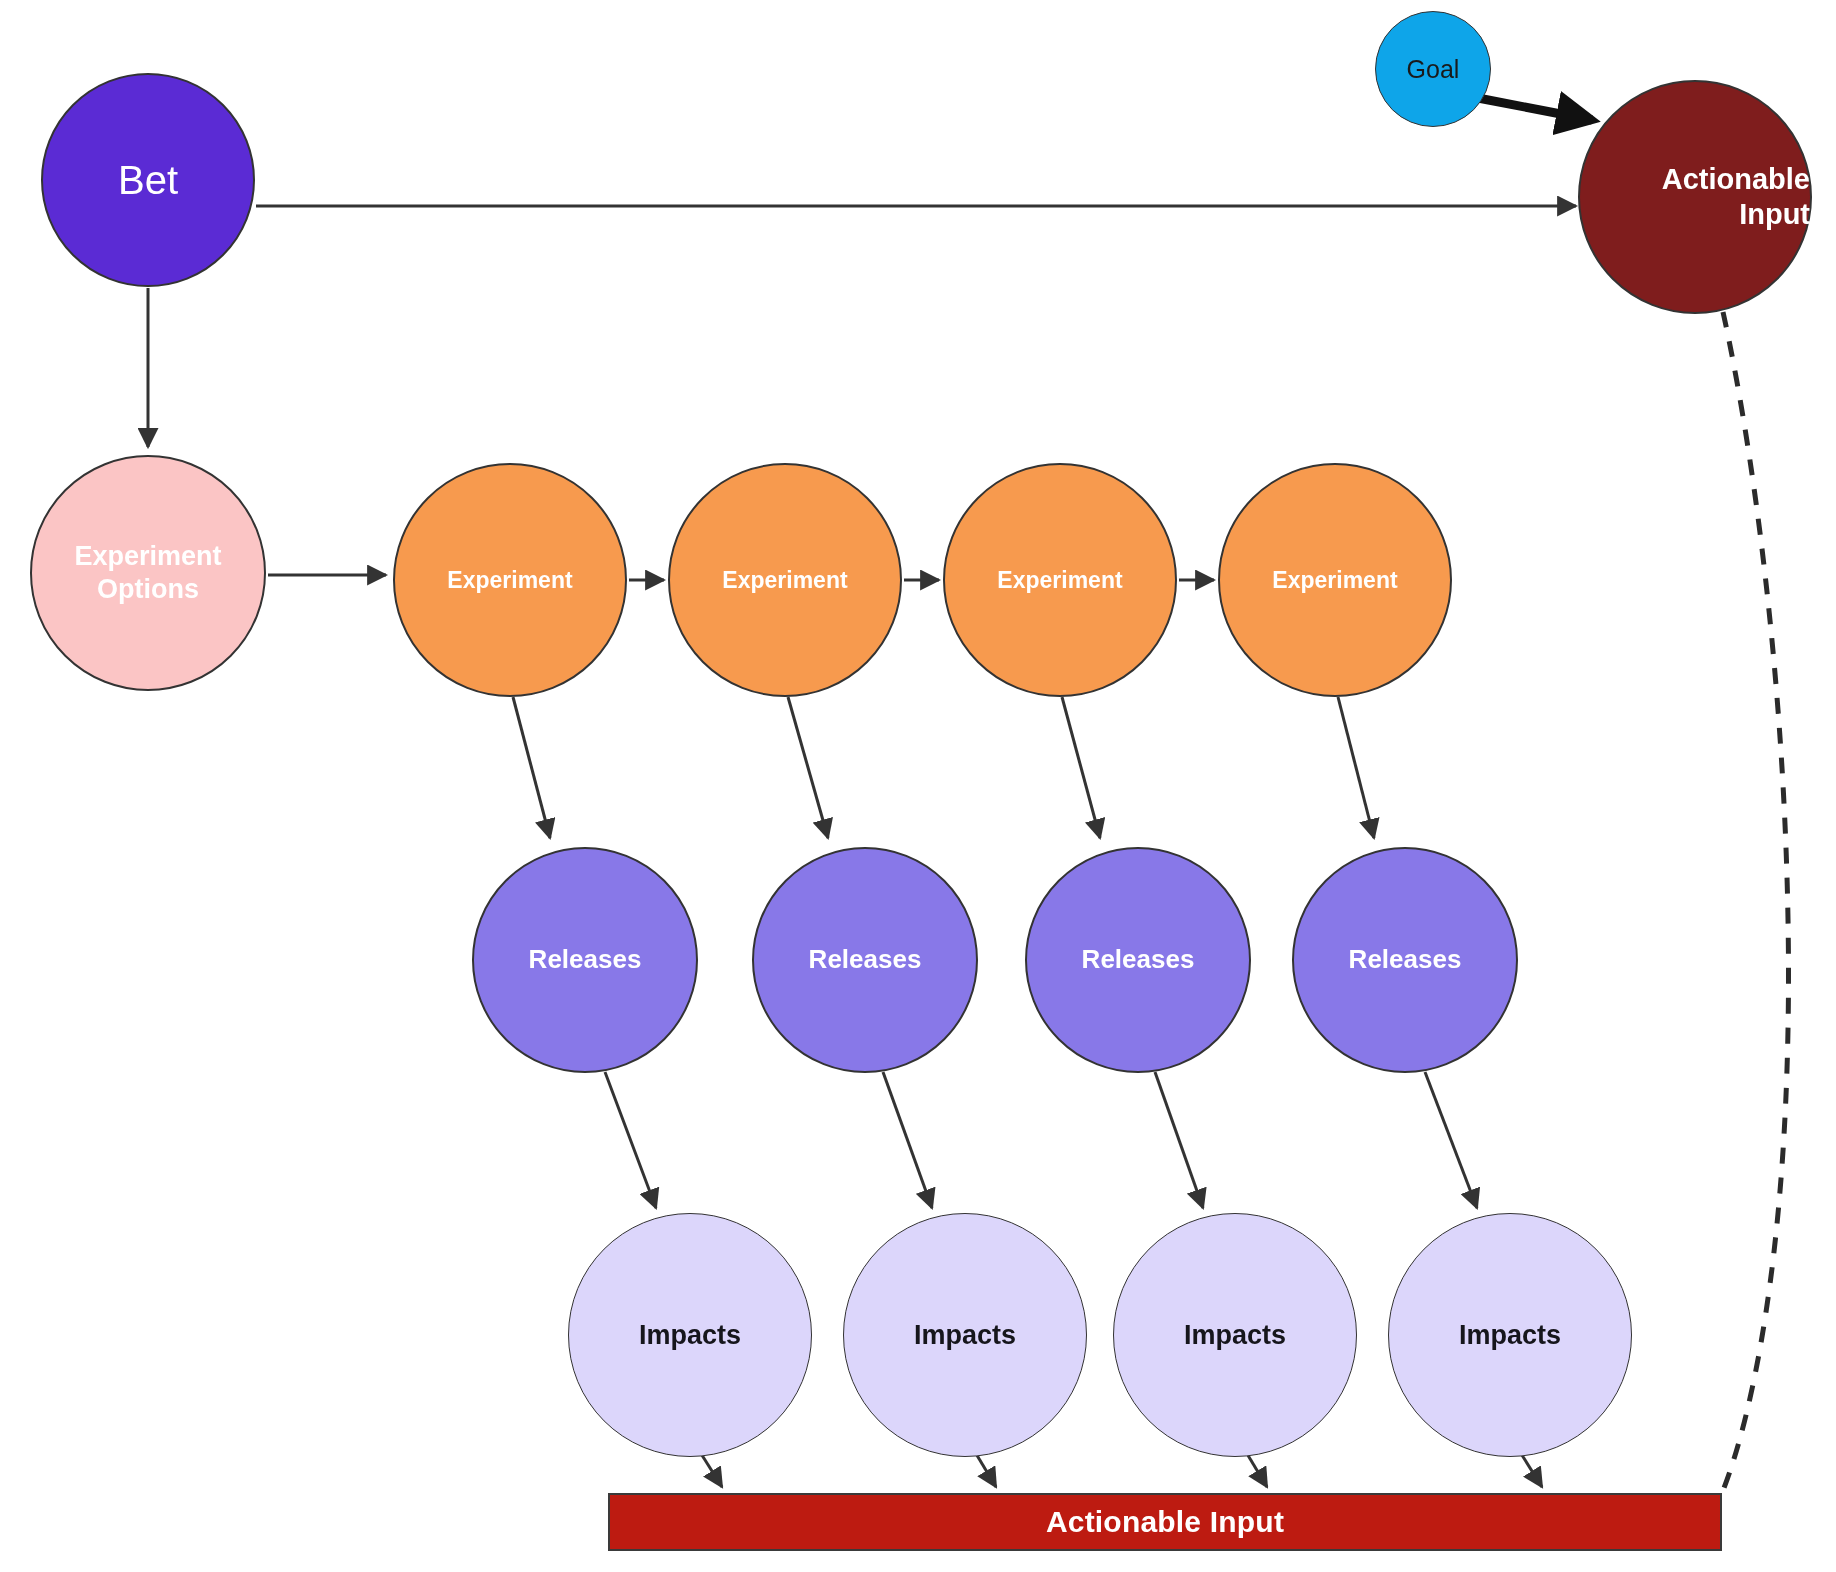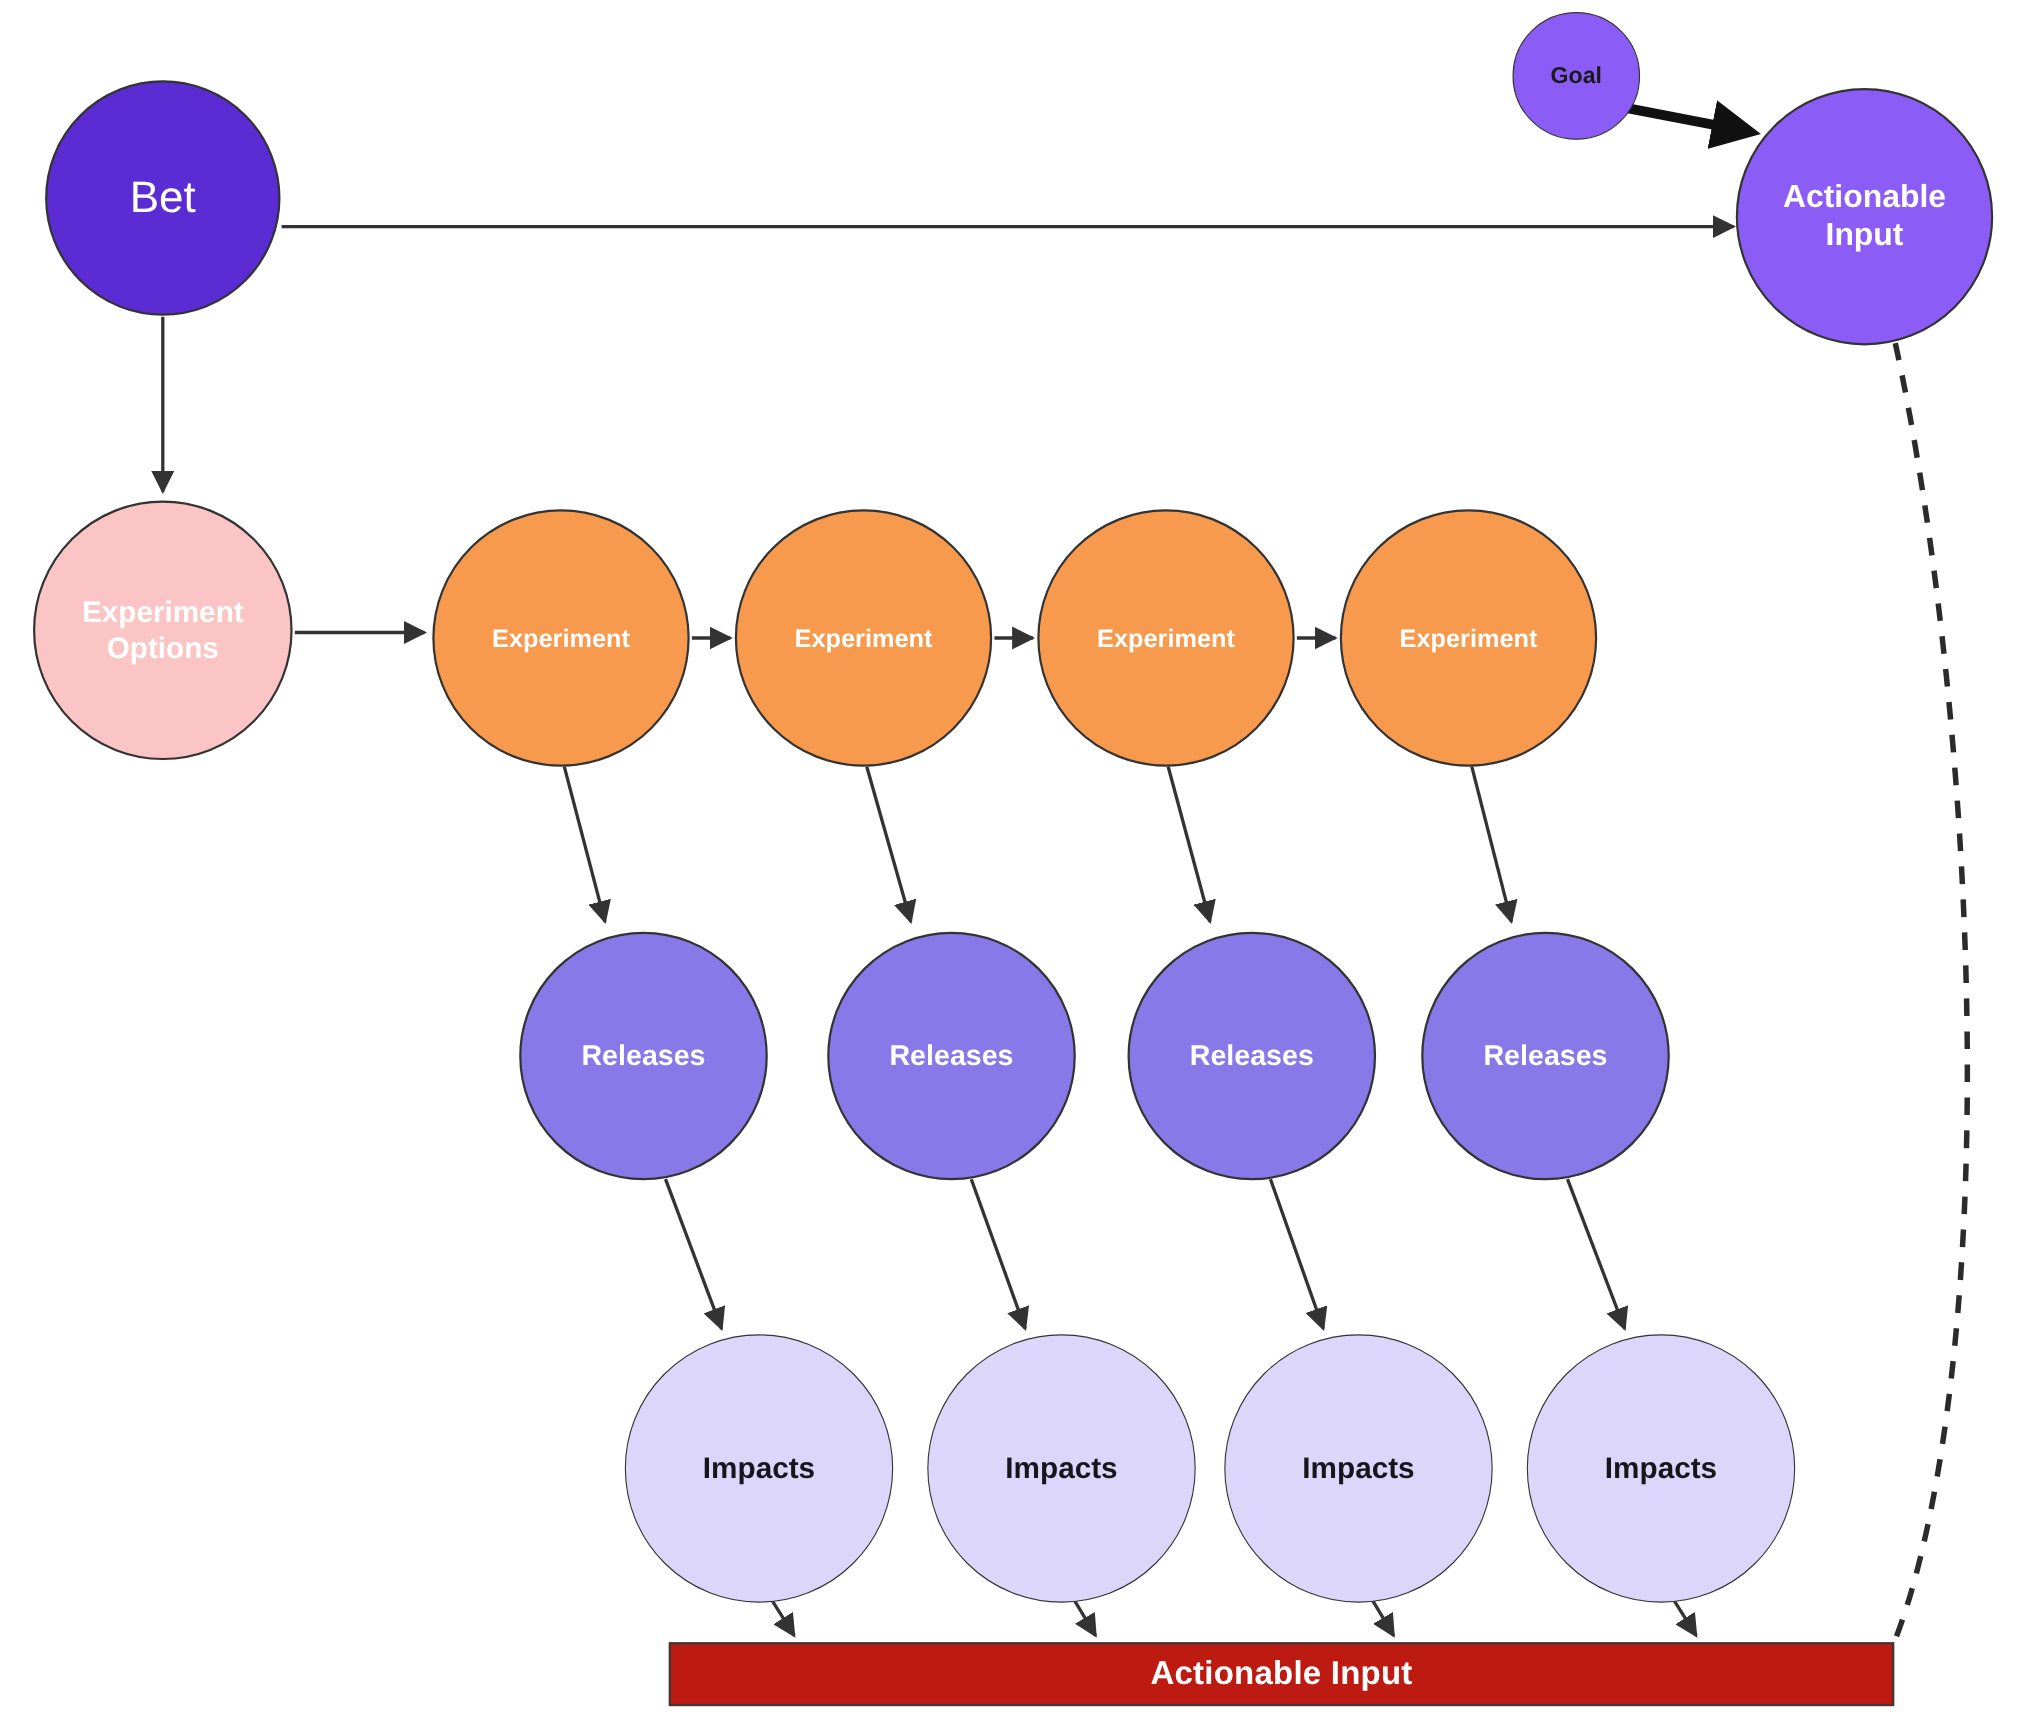--- a/index.html
+++ b/index.html
@@ -98,25 +98,25 @@
     <line x1="1246" y1="1452" x2="1267" y2="1487" stroke="#333333" stroke-width="3" marker-end="url(#arrow)"></line>
     <line x1="1520" y1="1452" x2="1542" y2="1487" stroke="#333333" stroke-width="3" marker-end="url(#arrow)"></line>
 
     <path d="M 1723 312 C 1760 480, 1793 760, 1788 1030 C 1784 1250, 1755 1410, 1722 1493" fill="none" stroke="#2b2b2b" stroke-width="5" stroke-dasharray="16 14"></path>
   </svg>
 
   <div class="node" style="left:41px; top:73px; width:214px; height:214px; background:#5B2BD4; color:#ffffff; font-size:40px; font-weight:normal;">
     <span class="node-label">Bet</span>
   </div>
 
-  <div class="node" style="left:1375px; top:11px; width:116px; height:116px; background:#8b5cf6; color:#1a1a1a; font-size:21px; font-weight:bold; border-width:1.5px;">
+  <div class="node" style="left:1375px; top:11px; width:116px; height:116px; background:#0ea5e9; color:#1a1a1a; font-size:25px; font-weight:normal; border-width:1.5px;">
     <span class="node-label">Goal</span>
   </div>
 
-  <div class="node" style="left:1578px; top:80px; width:234px; height:234px; background:#8b5cf6; color:#ffffff; font-size:29px; font-weight:bold;">
+  <div class="node" style="left:1578px; top:80px; width:234px; height:234px; background:#7f1d1d; color:#ffffff; font-size:29px; font-weight:bold;text-align:right;">
     <span class="node-label">Actionable
 Input</span>
   </div>
 
   <div class="node" style="left:30px; top:455px; width:236px; height:236px; background:#FBC5C5; color:#ffffff; font-size:27px; font-weight:bold;">
     <span class="node-label">Experiment
 Options</span>
   </div>
 
   <div class="node" style="left:393px; top:463px; width:234px; height:234px; background:#F79A4E; color:#ffffff; font-size:23px; font-weight:bold;">

